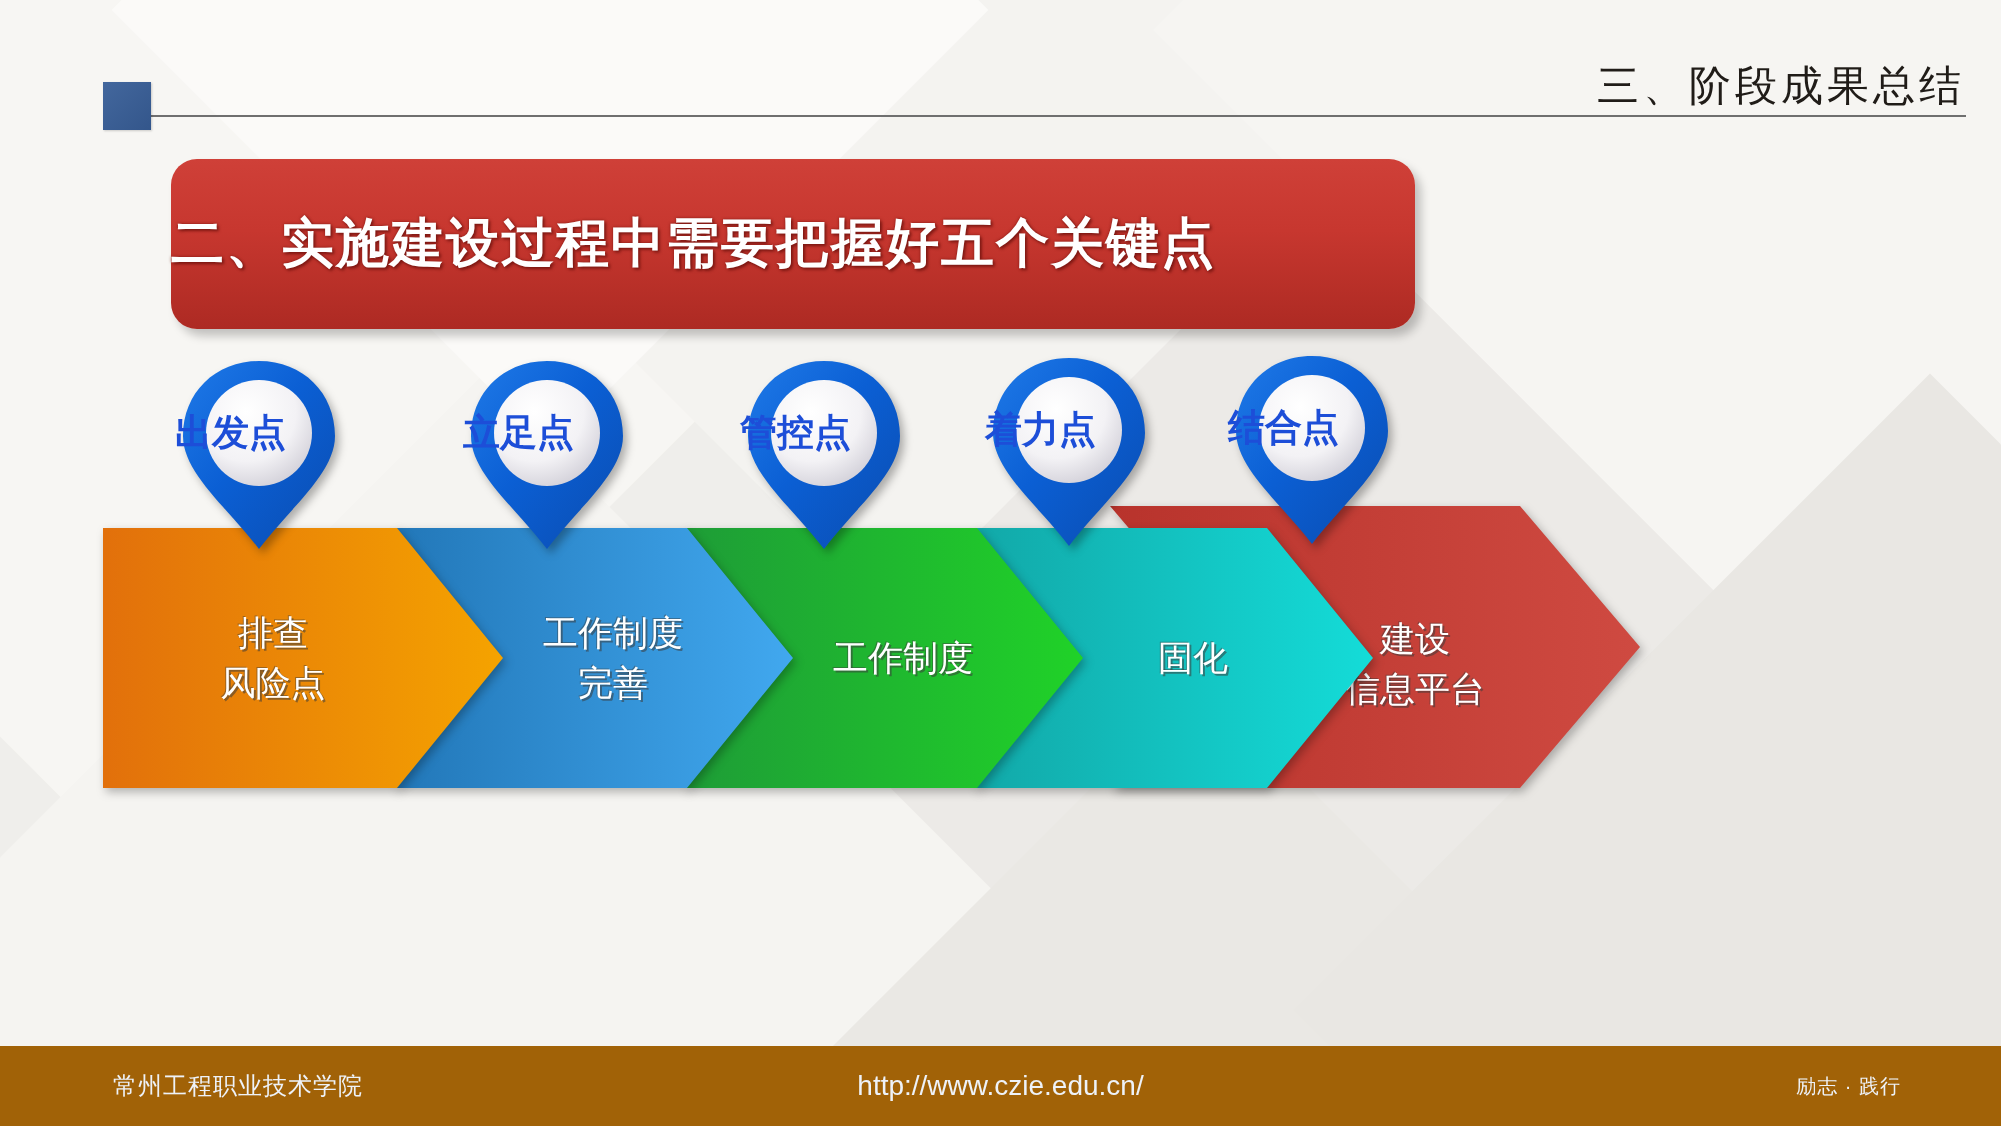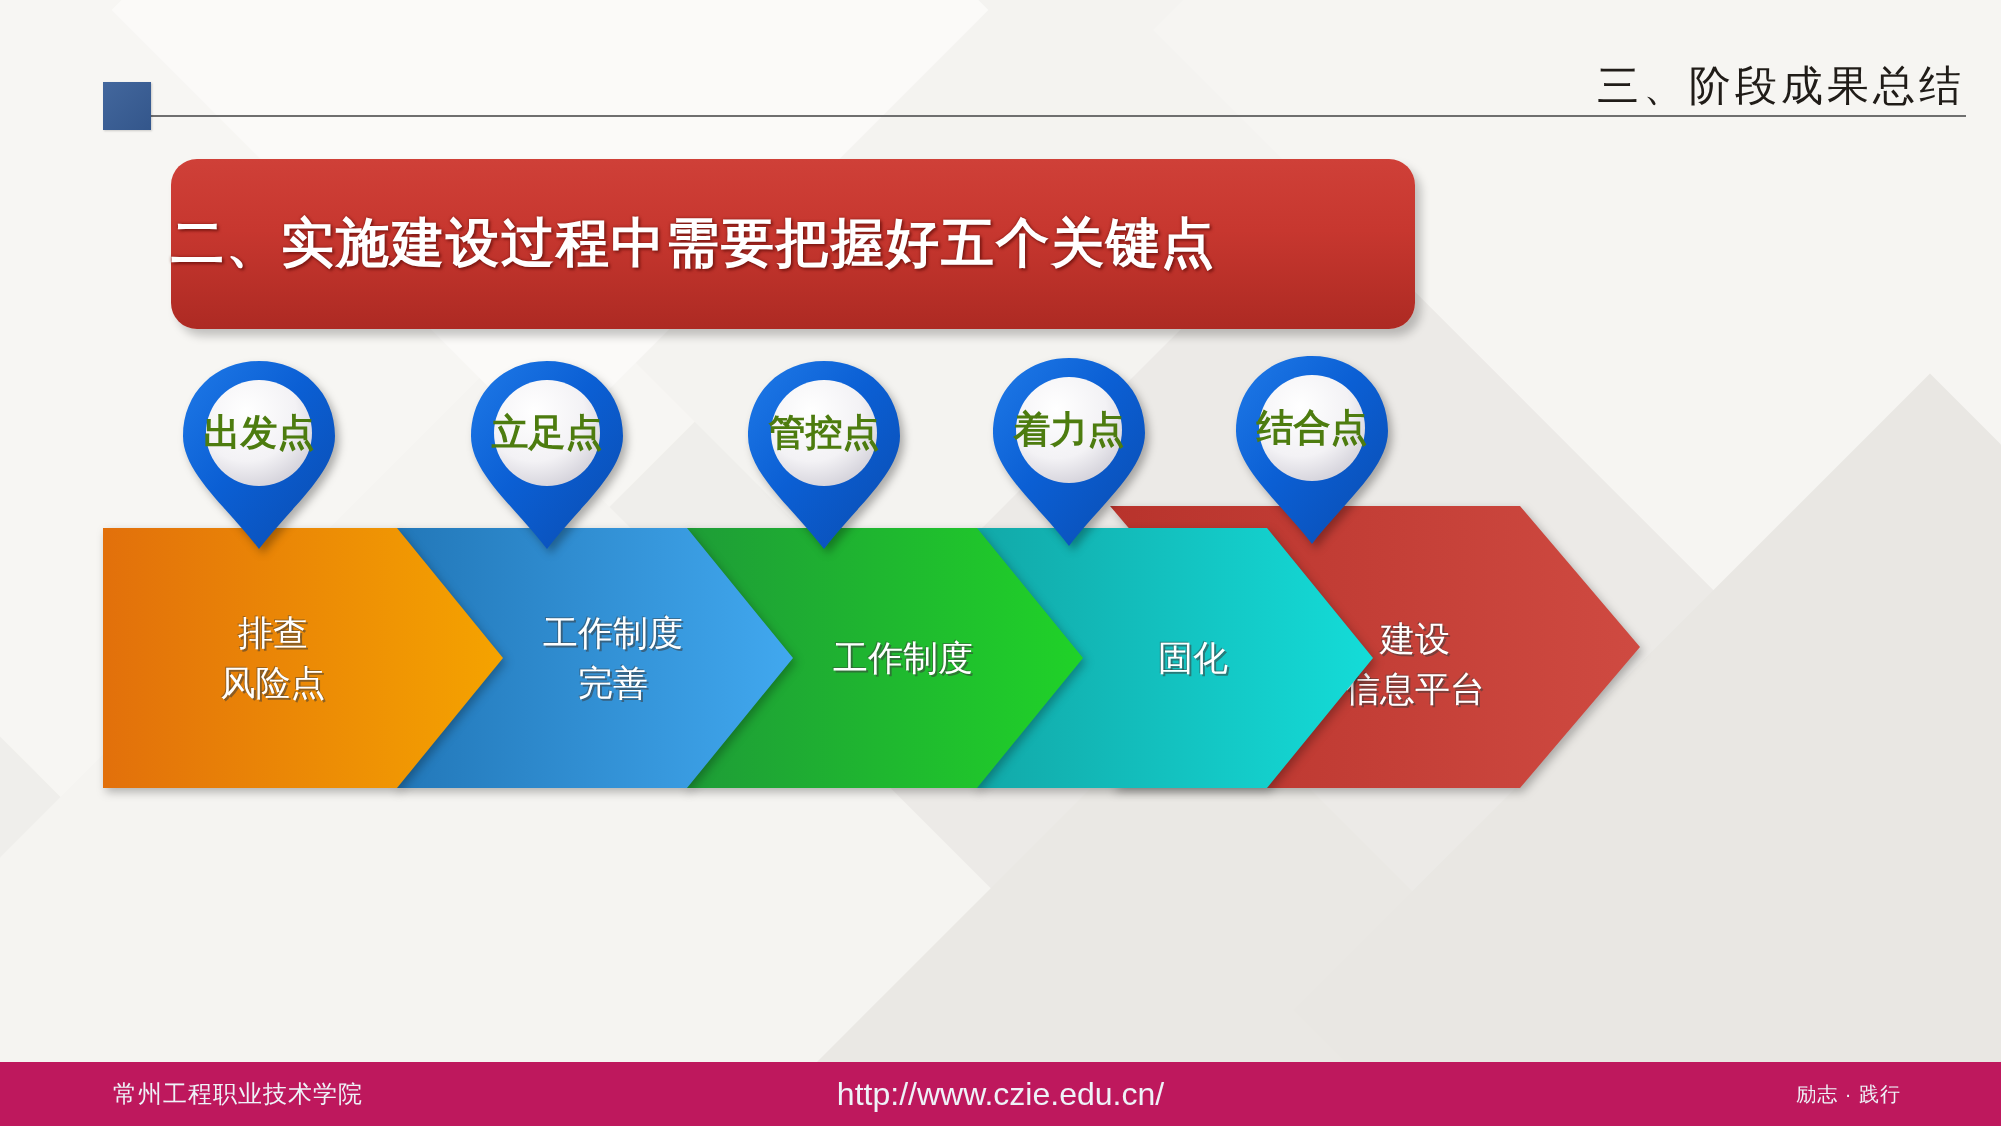--- a/index.html
+++ b/index.html
@@ -62,46 +62,46 @@
     letter-spacing:2px;
     text-shadow:0 0 3px rgba(120,20,14,.85), 2px 2px 3px rgba(90,12,8,.6);
     white-space:nowrap;
   }
 
   
   .pin{ position:absolute; width:168px; height:200px; z-index:30; }
   .pin svg{ position:absolute; inset:0; width:100%; height:100%;
             filter:drop-shadow(4px 5px 4px rgba(0,0,0,.30)); }
   .pin .lbl{
-    position:absolute; left:0; right:0; top:53px; text-align:center;
-    font-size:37px; font-weight:bold; color:#4d7c0f;
+    position:absolute; left:0; right:0; top:53px; 
+    font-size:37px; font-weight:bold; color:#1d4ed8;
     letter-spacing:0px; white-space:nowrap; z-index:3;
   }
 
   
   .band{ position:absolute; left:0; top:528px; width:2001px; height:260px; z-index:20;}
   .chev{ position:absolute; top:0; height:100%; }
   .chev svg{ position:absolute; inset:0; width:100%; height:100%;
              filter:drop-shadow(3px 4px 5px rgba(0,0,0,.28)); }
   .chev .txt{
     position:absolute; left:0; right:0; top:50%;
     transform:translateY(-50%);
     text-align:center; color:#fff; font-weight:normal; font-size:35px;
     line-height:1.42; z-index:3; white-space:nowrap;
     text-shadow:2px 2px 0 rgba(60,60,60,.55), -1px -1px 0 rgba(60,60,60,.45);
   }
 
   
   .footer{
-    position:absolute; left:0; bottom:0; width:2001px; height:64px;
-    background:#be185d; z-index:40;
+    position:absolute; left:0; bottom:0; width:2001px; height:80px;
+    background:#a16207; z-index:40;
     display:flex; align-items:center;margin-top:24px;
   }
   .footer .fl{ position:absolute; left:113px; color:#eef2f8; font-size:24px; letter-spacing:1px;}
-  .footer .fc{ position:absolute; left:0; right:0; text-align:center; color:#eef2f8; font-size:32px;}
+  .footer .fc{ position:absolute; left:0; right:0; text-align:center; color:#eef2f8; font-size:28px;}
   .footer .fr{ position:absolute; right:100px; color:#eef2f8; font-size:20px; letter-spacing:1px;}
 </style>
 </head>
 <body>
 
 <div id="bg">
   <div class="f f1"></div>
     <div class="f f2"></div>
     <div class="f f3"></div>
   <div class="f f4"></div>

